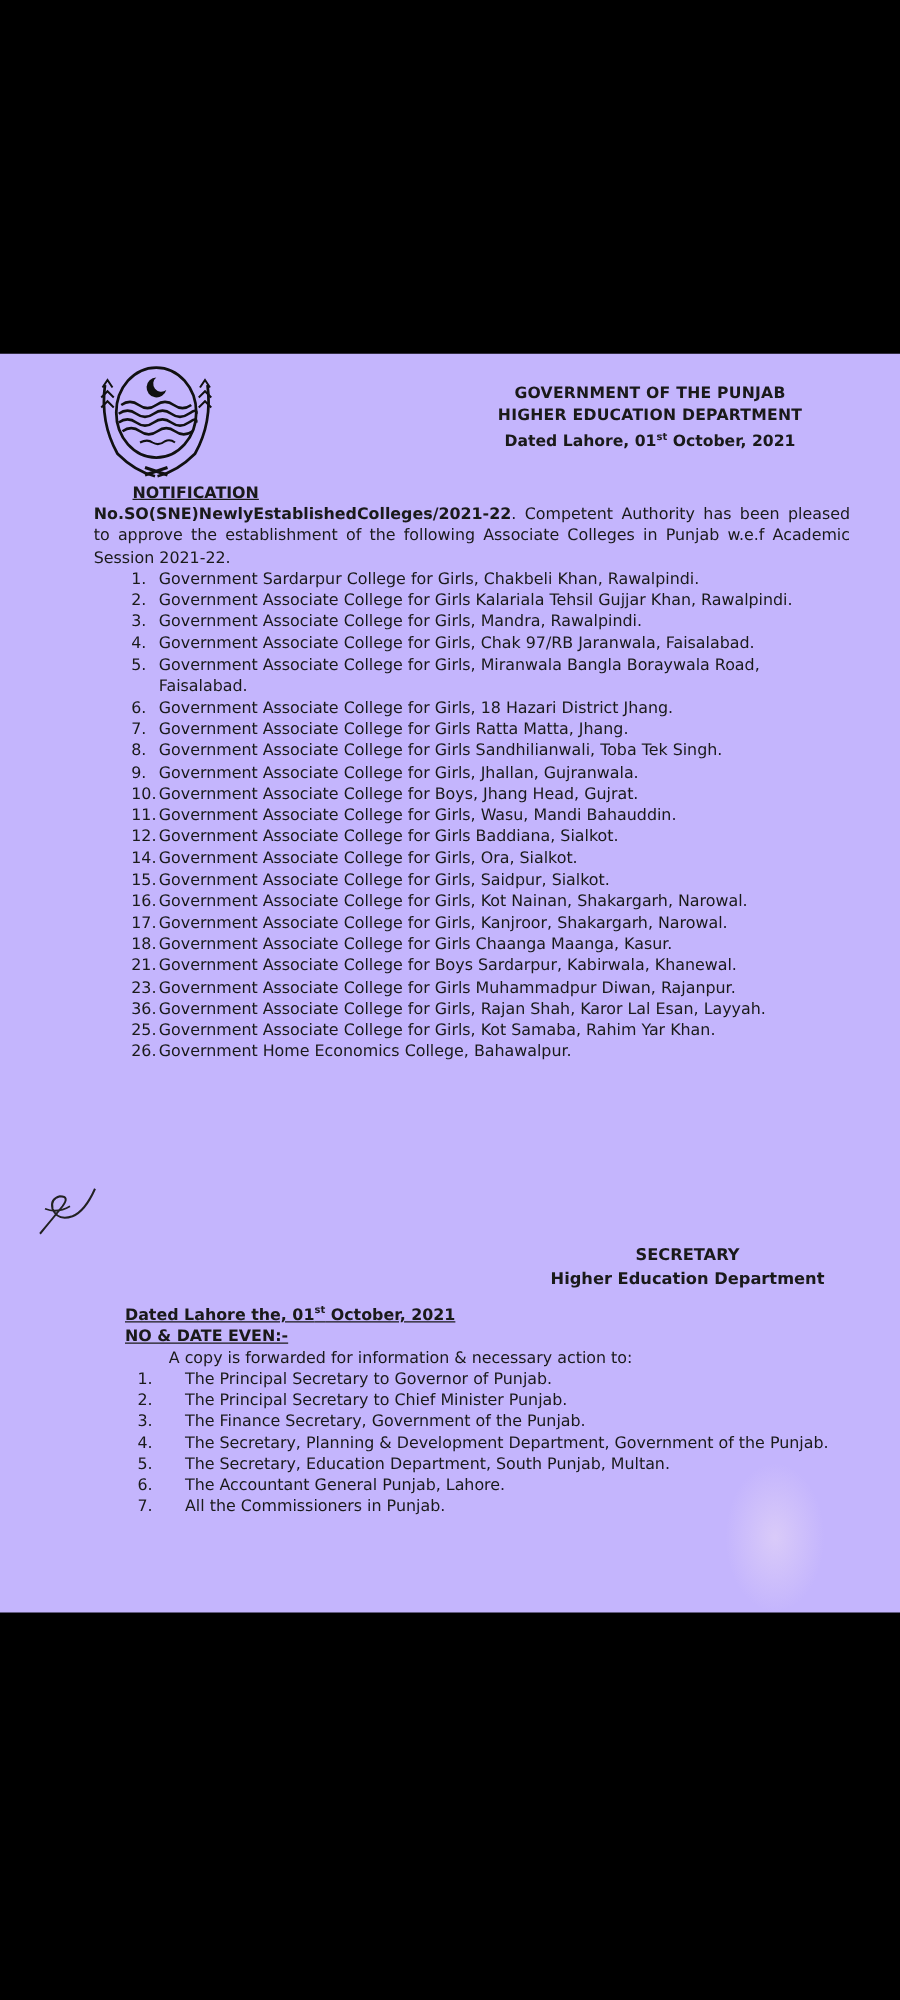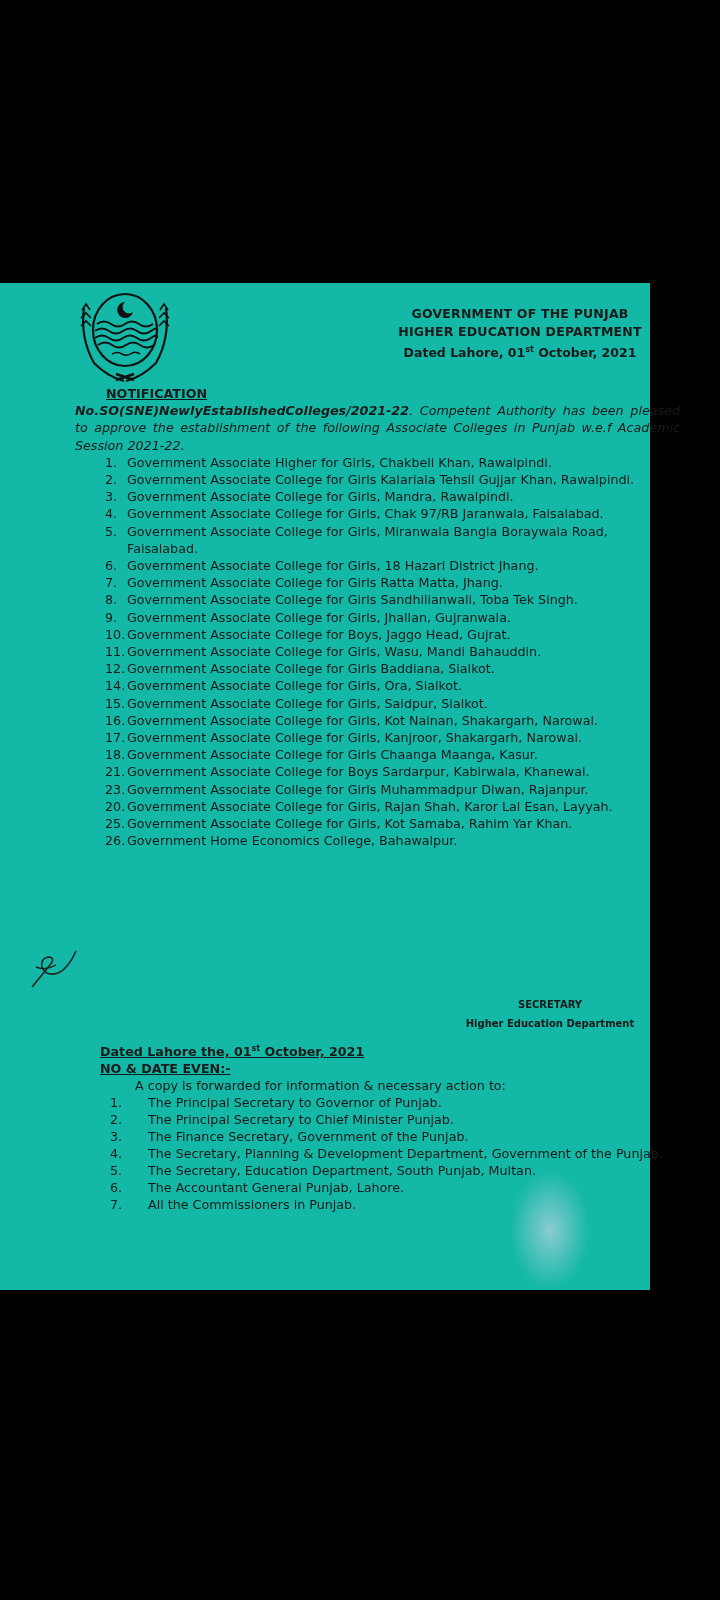--- a/index.html
+++ b/index.html
@@ -3,43 +3,43 @@
   <meta charset="utf-8">
   <style>
     html, body { margin: 0; padding: 0; }
     body {
       width: 720px; height: 1600px; background: #000;
       position: relative; overflow: hidden;
       font-family: "DejaVu Sans", sans-serif;
       color: #1a1a1a;
     }
     .page {
-      position: absolute; left: 0; top: 283px; width: 650px; height: 1007px;
-      background: #14b8a6;
+      position: absolute; left: 0; top: 283px; width: 720px; height: 1007px;
+      background: #c4b5fd;
     }
     .page::after {
       content: ""; position: absolute; right: 60px; bottom: 0; width: 80px; height: 120px;
       background: radial-gradient(ellipse at center, rgba(235,220,245,0.55), rgba(255,255,255,0) 70%);
       pointer-events: none;
     }
     .logo { position: absolute; left: 70px; top: 5px; width: 110px; height: 100px; }
     .header { position: absolute; left: 360px; top: 22px; width: 320px; text-align: center; }
     .header .line { font-weight: bold; font-size: 12.5px; letter-spacing: 0.2px; line-height: 18px; display: block; }
     .header .date { font-weight: bold; font-size: 12.5px; margin-top: 4px; display: block; }
     sup { font-size: 8px; vertical-align: super; line-height: 0; }
     .body { position: absolute; left: 75px; top: 102px; width: 605px; font-size: 12.7px; line-height: 17.2px; }
     .notif { font-weight: bold; text-decoration: underline; display: block; margin-left: 31px; }
-    .para { text-align: justify; font-style: italic; }
+    .para { text-align: justify; }
     .para b { font-weight: bold; }
     ol.colleges { list-style: none; margin: 0; padding: 0 0 0 30px; }
     ol.colleges li { display: flex; }
     ol.colleges li .num { width: 22px; flex: none; }
     ol.colleges li .txt { flex: 1; }
     .sig { position: absolute; left: 28px; top: 660px; width: 50px; height: 50px; }
-    .secretary { position: absolute; left: 420px; top: 712px; width: 260px; text-align: center; font-weight: bold; font-size: 10px; line-height: 19px; }
+    .secretary { position: absolute; left: 420px; top: 712px; width: 260px; text-align: center; font-weight: bold; font-size: 13px; line-height: 19px; }
     .copy { position: absolute; left: 75px; top: 760px; width: 620px; font-size: 12.7px; line-height: 17px; margin-left: 25px; }
     .u-bold { font-weight: bold; text-decoration: underline; display: block; }
     .copy .intro { padding-left: 35px; display: block; }
     ol.cc { list-style: none; margin: 0; padding: 0 0 0 10px; }
     ol.cc li { display: flex; }
     ol.cc li .num { width: 38px; flex: none; }
   </style>
 </head>
 <body>
 
@@ -67,21 +67,21 @@
     <span class="line">HIGHER EDUCATION DEPARTMENT</span>
     <span class="date"><span>Dated Lahore, 01</span><sup>st</sup><span> October, 2021</span></span>
   </div>
 
   <div class="body">
     <span class="notif">NOTIFICATION</span>
     <div class="para"><b>No.SO(SNE)NewlyEstablishedColleges/2021-22</b><span>. Competent Authority has been pleased to approve the establishment of the following Associate Colleges in Punjab w.e.f Academic Session 2021-22.</span></div>
     <ol class="colleges">
       <li>
           <span class="num">1.</span>
-          <span class="txt">Government Associate Higher for Girls, Chakbeli Khan, Rawalpindi.</span>
+          <span class="txt">Government Sardarpur College for Girls, Chakbeli Khan, Rawalpindi.</span>
         </li>
       <li>
           <span class="num">2.</span>
           <span class="txt">Government Associate College for Girls Kalariala Tehsil Gujjar Khan, Rawalpindi.</span>
         </li>
       <li>
           <span class="num">3.</span>
           <span class="txt">Government Associate College for Girls, Mandra, Rawalpindi.</span>
         </li>
       <li>
@@ -103,21 +103,21 @@
       <li>
           <span class="num">8.</span>
           <span class="txt">Government Associate College for Girls Sandhilianwali, Toba Tek Singh.</span>
         </li>
       <li>
           <span class="num">9.</span>
           <span class="txt">Government Associate College for Girls, Jhallan, Gujranwala.</span>
         </li>
       <li>
           <span class="num">10.</span>
-          <span class="txt">Government Associate College for Boys, Jaggo Head, Gujrat.</span>
+          <span class="txt">Government Associate College for Boys, Jhang Head, Gujrat.</span>
         </li>
       <li>
           <span class="num">11.</span>
           <span class="txt">Government Associate College for Girls, Wasu, Mandi Bahauddin.</span>
         </li>
       <li>
           <span class="num">12.</span>
           <span class="txt">Government Associate College for Girls Baddiana, Sialkot.</span>
         </li>
       <li>
@@ -142,21 +142,21 @@
         </li>
       <li>
           <span class="num">21.</span>
           <span class="txt">Government Associate College for Boys Sardarpur, Kabirwala, Khanewal.</span>
         </li>
       <li>
           <span class="num">23.</span>
           <span class="txt">Government Associate College for Girls Muhammadpur Diwan, Rajanpur.</span>
         </li>
       <li>
-          <span class="num">20.</span>
+          <span class="num">36.</span>
           <span class="txt">Government Associate College for Girls, Rajan Shah, Karor Lal Esan, Layyah.</span>
         </li>
       <li>
           <span class="num">25.</span>
           <span class="txt">Government Associate College for Girls, Kot Samaba, Rahim Yar Khan.</span>
         </li>
       <li>
           <span class="num">26.</span>
           <span class="txt">Government Home Economics College, Bahawalpur.</span>
         </li>

